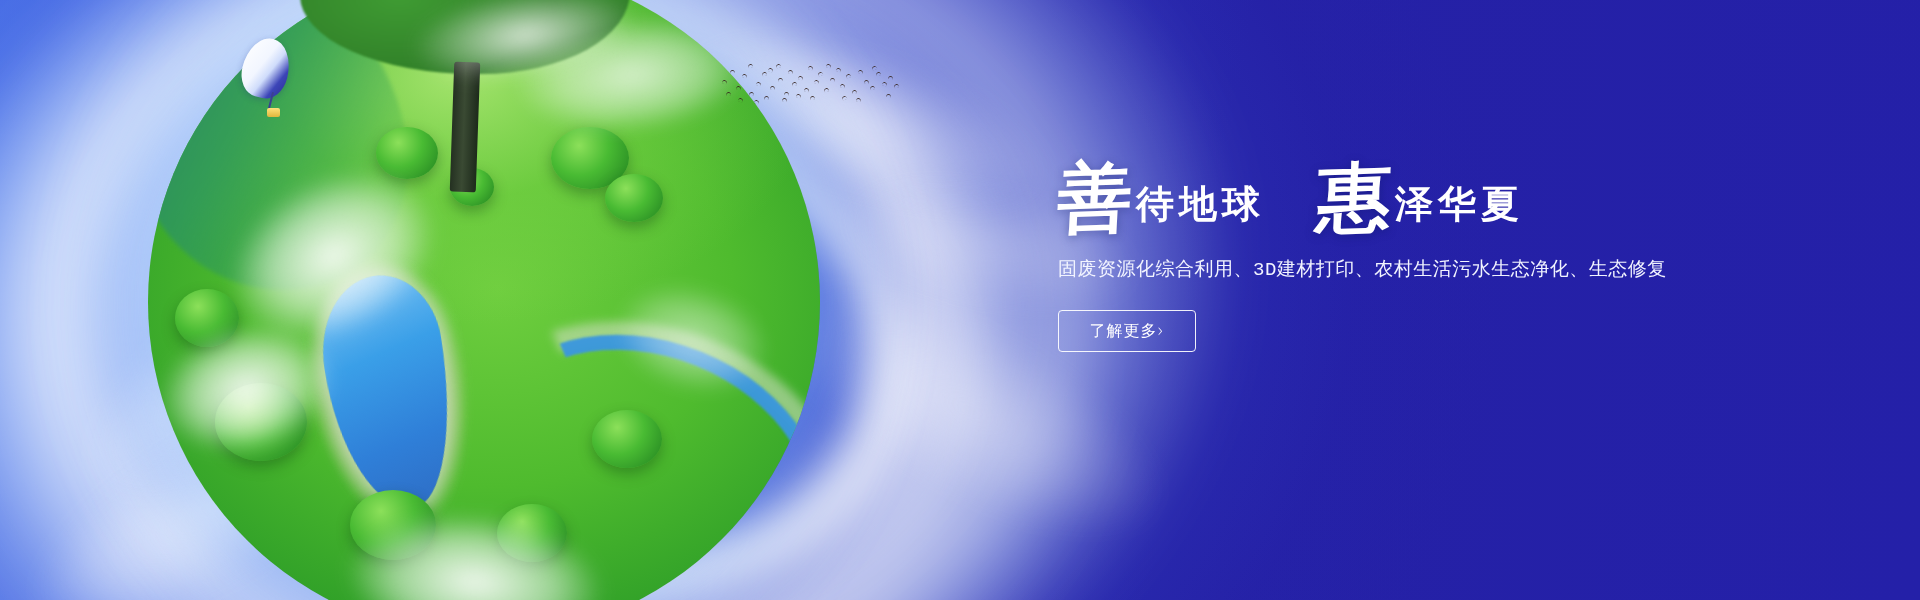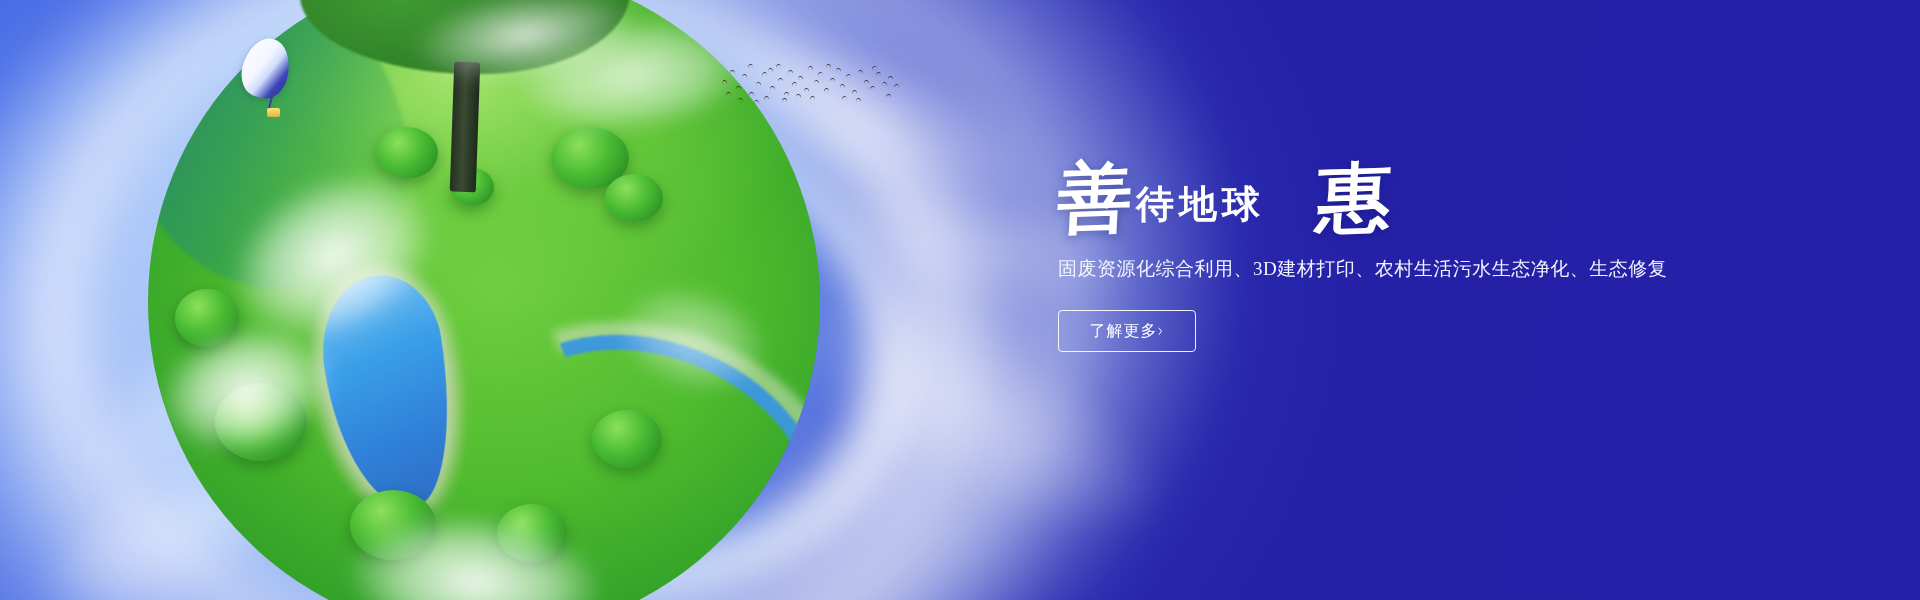--- a/index.html
+++ b/index.html
@@ -296,21 +296,21 @@
     font-size: 28px;
     font-weight: 400;
     color: #ffffff;
     letter-spacing: 7px;
     white-space: nowrap;
     margin: 22px 0 0 0;
     line-height: 1.2;
   }
 
   .desc {
-    font-family: Liberation Serif, serif;
+    font-family: Liberation Mono, monospace;
     font-size: 19px;
     font-weight: 400;
     color: #f2f4ff;
     letter-spacing: 0.5px;
     white-space: nowrap;
     margin: 22px 0 0 0;
   }
 
   .cta {
     display: inline-flex;
@@ -441,20 +441,21 @@
       <span class="bird" style="left: 168px; top: 42px; transform: rotate(2deg);"></span>
     </div>
 
   <div class="copy">
 
     <h1 class="headline">
       <span class="brush">善</span>
       <span class="rest">待地球</span>
       <span class="gap"></span>
       <span class="brush">惠</span>
+      <span class="rest">泽华夏</span>
     </h1>
 
 
     <p class="desc">固废资源化综合利用、3D建材打印、农村生活污水生态净化、生态修复</p>
 
     <button class="cta">
       <span>了解更多</span>
       <span class="chev">›</span>
     </button>
 

